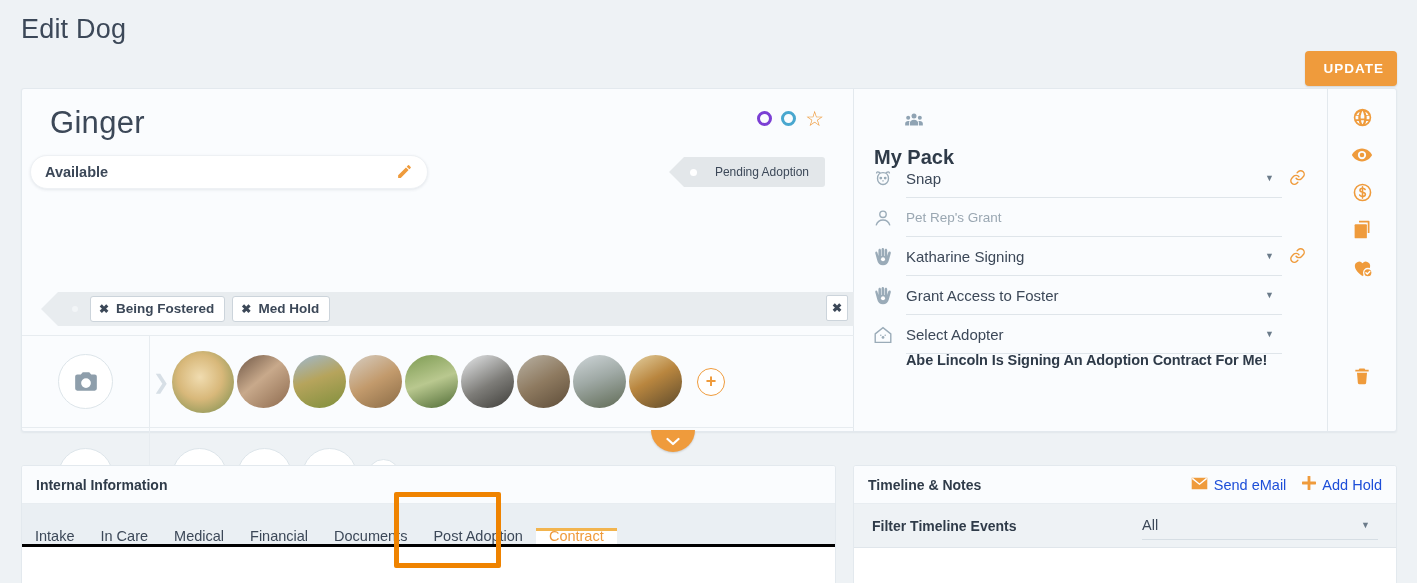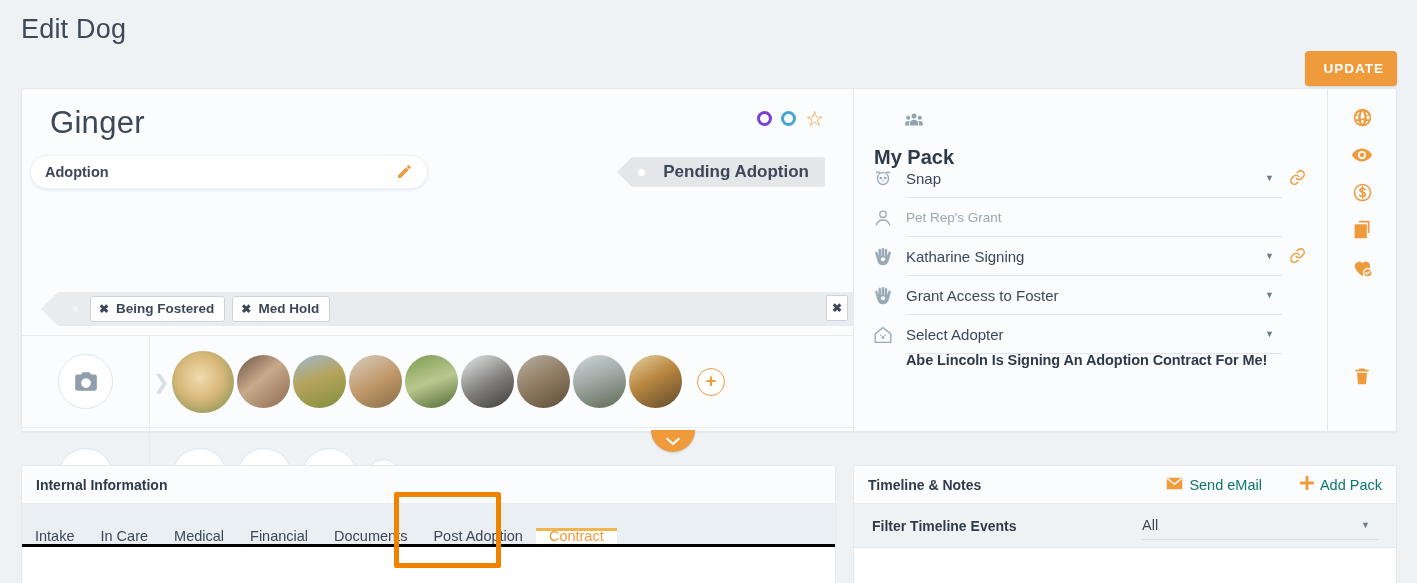--- a/index.html
+++ b/index.html
@@ -62,21 +62,21 @@
     position: absolute; right: 28px; top: 68px; height: 30px;
     background: #e3e7ea; display: flex; align-items: center;
     padding: 0 16px 0 6px; border-radius: 0 3px 3px 0;
   }
   .pending-tag::before {
     content: ""; position: absolute; left: -15px; top: 0;
     border-style: solid; border-width: 15px 15px 15px 0;
     border-color: transparent #e3e7ea transparent transparent;
   }
   .pending-dot { width: 7px; height: 7px; border-radius: 50%; background: #fff; margin-right: 18px; }
-  .pending-label { font-size: 17px; color: #3c4858; font-weight: 700; }
+  .pending-label { font-size: 12px; color: #3c4858; font-weight: 400; }
 
   
   .tag-strip {
     position: absolute; left: 36px; top: 203px; width: 796px; height: 34px;
     background: #e8ecef; display: flex; align-items: center; padding-left: 14px;
   }
   .tag-strip::before {
     content: ""; position: absolute; left: -17px; top: 0;
     border-style: solid; border-width: 17px 17px 17px 0;
     border-color: transparent #e8ecef transparent transparent;
@@ -186,22 +186,22 @@
     position: absolute; left: 853px; top: 465px; width: 544px; height: 120px;
     background: #fff; border: 1px solid #e3e9ee;
     border-radius: 3px 3px 0 0; overflow: hidden;
   }
   .card-head {
     height: 38px; background: #fafcfe; border-bottom: 1px solid #e8edf1;
     display: flex; align-items: center; padding: 0 14px;
   }
   .card-head-title { font-size: 14px; font-weight: 700; color: #2f3b49; flex: 1; }
   .head-action {
-    display: flex; align-items: center; gap: 6px; color: #0f766e;
-    font-size: 14.5px; margin-left: 22px; cursor: pointer; padding-left: 16px;
+    display: flex; align-items: center; gap: 6px; color: #1d4ed8;
+    font-size: 14.5px; cursor: pointer; padding-left: 16px;
   }
 
   .tabbar {
     height: 43px; background: #eaeff3; display: flex; align-items: flex-end;
     border-bottom: 3px solid #000000;
   }
   .tab {
     display: flex; align-items: center; padding: 0 13px;
     font-size: 14.5px; color: #3c4858; cursor: pointer; position: relative;
   }
@@ -242,21 +242,21 @@
 
       <div class="dog-name">Ginger</div>
 
       <div class="status-icons">
         <span class="ring"></span>
         <span class="ring blue"></span>
         <span class="star-ico">☆</span>
       </div>
 
       <div class="avail-pill">
-        <span class="avail-text">Adoption</span>
+        <span class="avail-text">Available</span>
         <span class="pencil-ico">
           <svg width="17" height="17" viewBox="0 0 24 24" fill="#ef9b3c">
               <path d="M3 17.25V21h3.75L17.81 9.94l-3.75-3.75L3 17.25zM20.71 7.04a1 1 0 0 0 0-1.41l-2.34-2.34a1 1 0 0 0-1.41 0l-1.83 1.83 3.75 3.75 1.83-1.83z"></path>
             </svg>
         </span>
       </div>
 
       <div class="pending-tag">
         <span class="pending-dot"></span>
         <span class="pending-label">Pending Adoption</span>
@@ -522,21 +522,21 @@
         </span>
         <span>Send eMail</span>
       </span>
       <span class="head-action">
         <span>
           <svg width="14" height="14" viewBox="0 0 14 14" fill="#ef9b3c">
               <rect x="5.6" y="0" width="2.8" height="14" rx=".6"></rect>
               <rect x="0" y="5.6" width="14" height="2.8" rx=".6"></rect>
             </svg>
         </span>
-        <span>Add Pack</span>
+        <span>Add Hold</span>
       </span>
     </div>
     <div class="filter-bar">
       <span class="filter-label">Filter Timeline Events</span>
       <span class="filter-select">
         <span class="filter-value">All</span>
         <span class="caret">▼</span>
       </span>
     </div>
     <div class="tab-body"></div>

